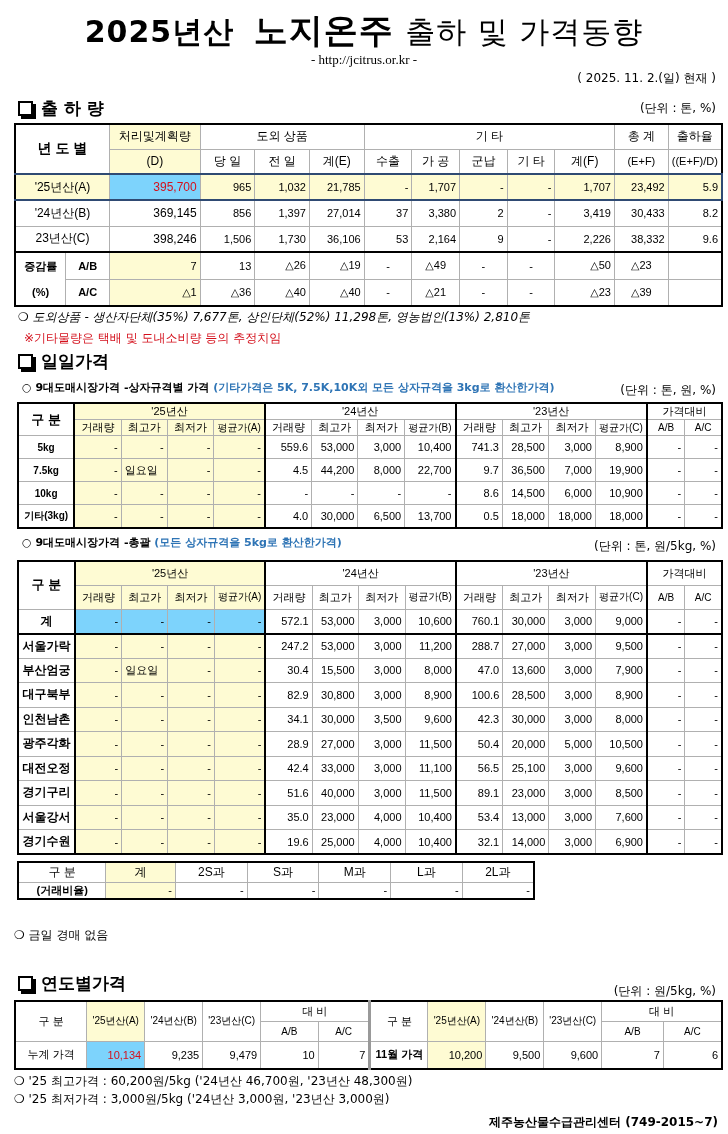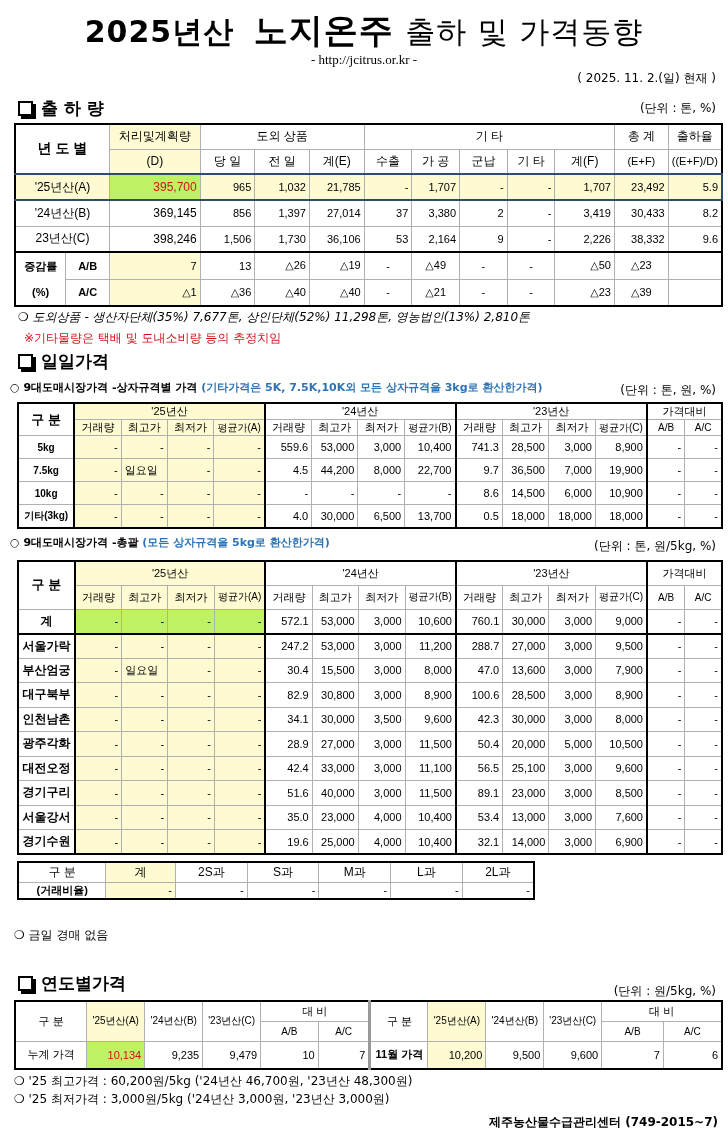--- a/index.html
+++ b/index.html
@@ -11,27 +11,27 @@
   .url { left: 0; width: 728px; top: 52px; text-align: center; font-family: "Liberation Serif", serif; font-size: 13px; }
   .date { right: 12px; top: 70px; font-size: 12px; }
   .sec { font-size: 17px; font-weight: bold; display: flex; align-items: center; gap: 8px; }
   .box-icon { width: 15px; height: 15px; border: 2px solid #000; box-shadow: 3px 3px 0 #000; background: #fff; display: inline-block; }
   .unit { font-size: 12px; }
   table { border-collapse: collapse; font-family: "Liberation Sans", sans-serif; }
   td { border: 1px solid #b0b0b0; font-size: 11px; text-align: right; padding: 0 3px; white-space: nowrap; }
   td.c { text-align: center; }
   td.h { text-align: center; font-weight: normal; }
   .y { background: #fefbd3; }
-  .bl { background: #bef264; }
+  .bl { background: #7dd3fc; }
   .red { color: #d4101c; }
   .bold { font-weight: bold; }
   .tbl-outer { border: 2px solid #000; }
   .note { font-size: 12px; }
   .note-red { font-size: 12px; color: #d4101c; }
-  .sub { font-size: 11px; font-weight: bold; }
+  .sub { font-size: 11px; font-weight: bold; margin-left: 12px; }
   .sub .blue { color: #2e74b5; }
   .thick-l { border-left: 2px solid #000 !important; }
   .thick-b { border-bottom: 2px solid #000 !important; }
   .navy-t { border-top: 2px solid #2f4a73 !important; }
   .navy-b { border-bottom: 2px solid #2f4a73 !important; }
   .footer { right: 10px; top: 1114px; font-size: 12px; font-weight: bold; }
 </style>
 </head>
 <body>
 

